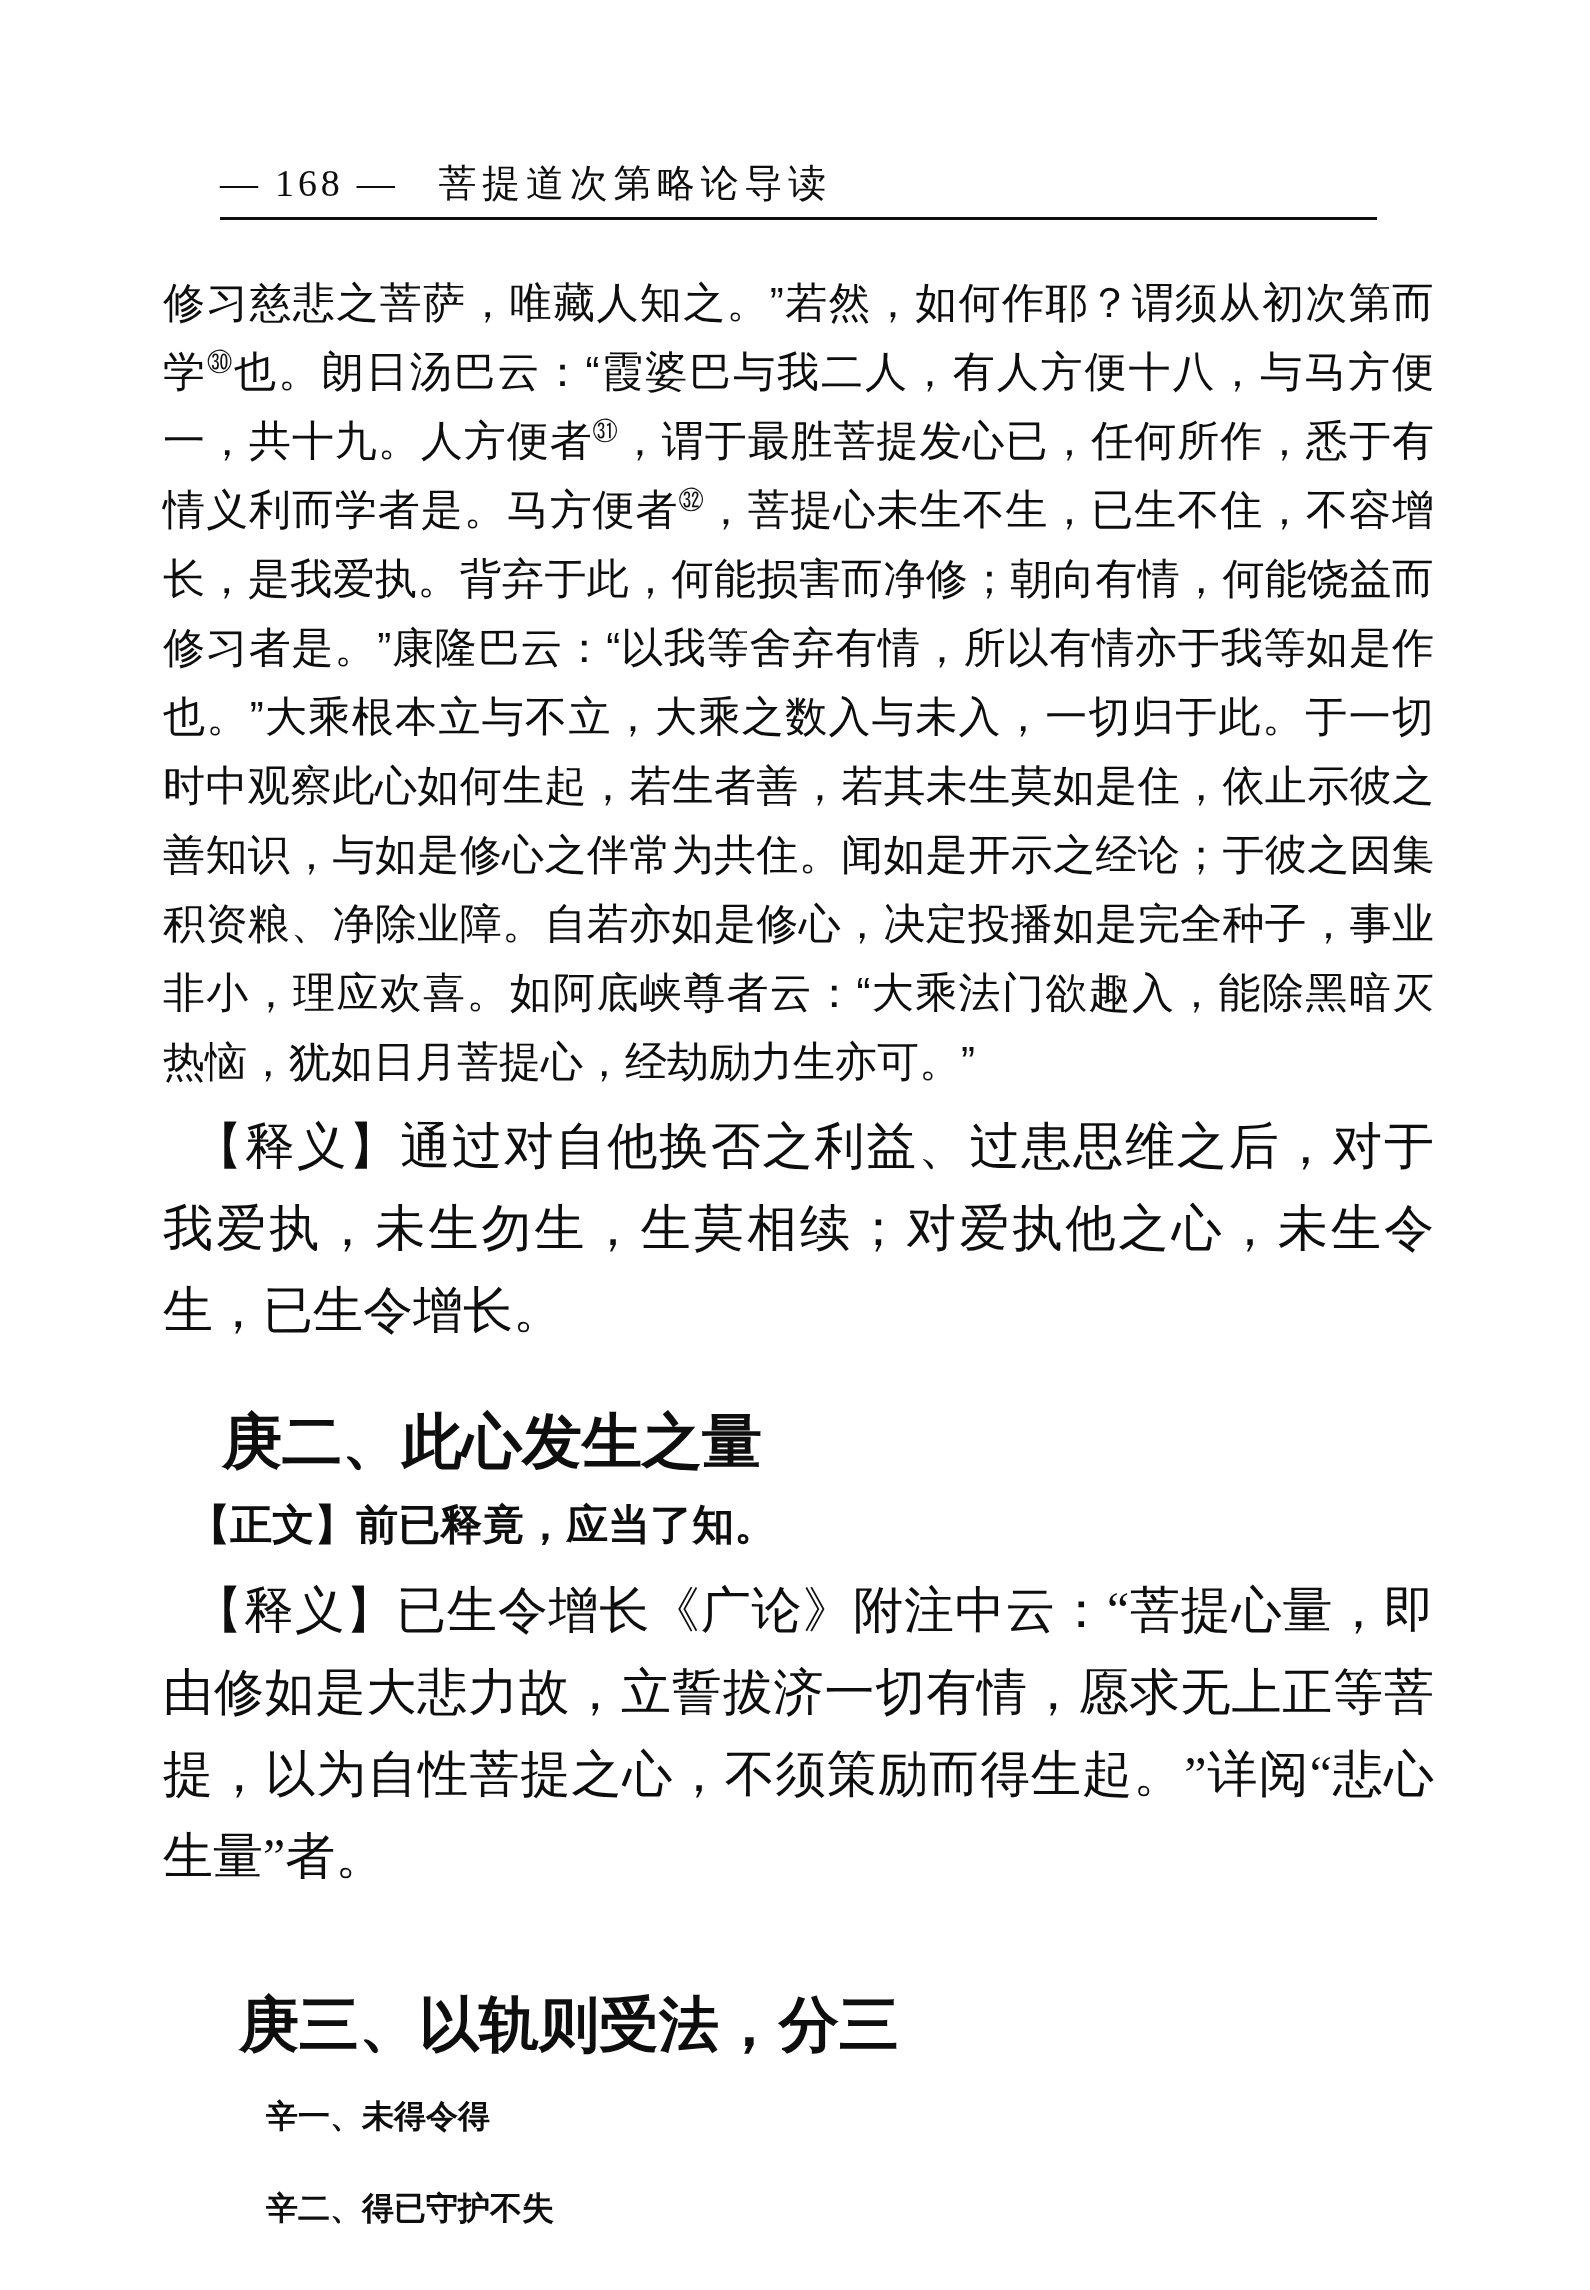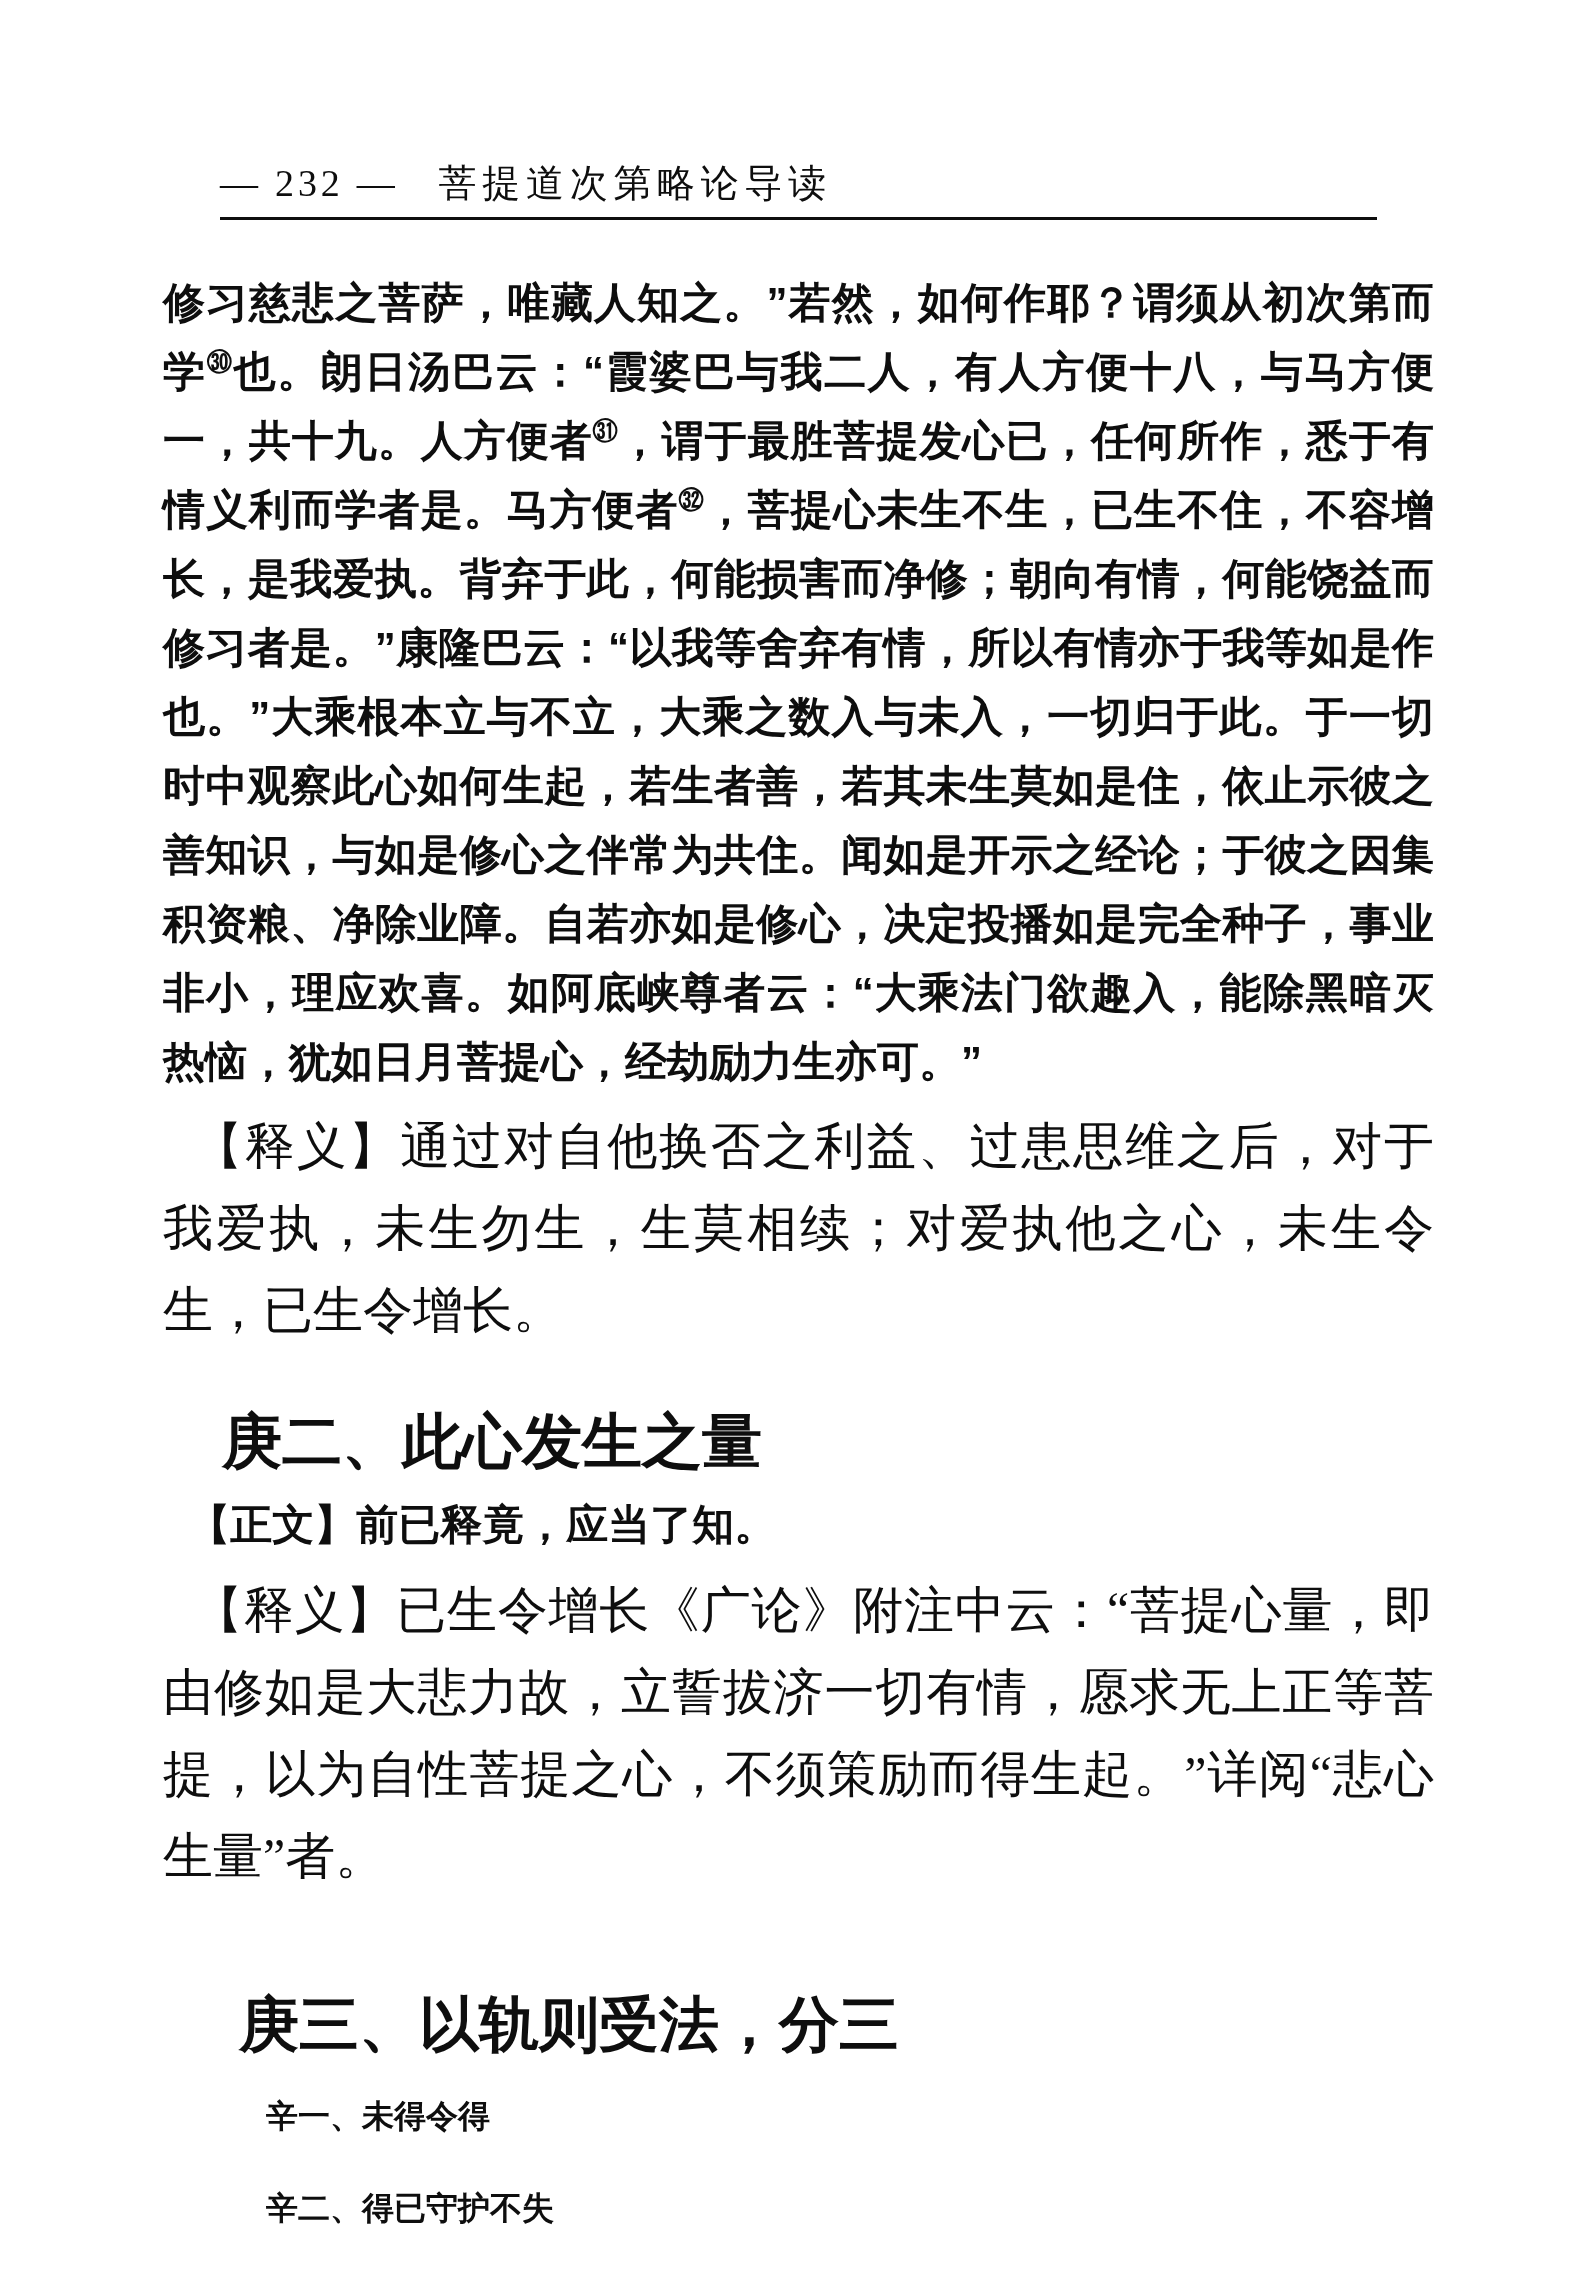--- a/index.html
+++ b/index.html
@@ -34,21 +34,21 @@
   }
   .book-title {
     margin-left: 40px;
     letter-spacing: 5.7px;
     font-weight: 400;
     text-align: right;
   }
   
   .para-hei {
     font-family: "Liberation Sans", "DejaVu Sans", sans-serif;
-    font-weight: 700;
+    font-weight: 400;
     font-size: 42px;
     line-height: 69px;
     text-align: justify;
     text-justify: inter-ideograph;
     margin: 0;
   }
   .first-para {
     margin-top: 48px;
   }
   
@@ -88,21 +88,21 @@
     vertical-align: super;
   }
 </style>
 </head>
 <body>
 
 <div class="page">
   <div class="content">
 
     <div class="page-header">
-      <span class="page-num">— 232 —</span><span class="book-title">菩提道次第略论导读</span>
+      <span class="page-num">— 168 —</span><span class="book-title">菩提道次第略论导读</span>
     </div>
 
     <p class="para-hei first-para noterefs">修习慈悲之菩萨，唯藏人知之。”若然，如何作耶？谓须从初次第而学<sup class="note-ref">㉚</sup>也。朗日汤巴云：“霞婆巴与我二人，有人方便十八，与马方便一，共十九。人方便者<sup class="note-ref">㉛</sup>，谓于最胜菩提发心已，任何所作，悉于有情义利而学者是。马方便者<sup class="note-ref">㉜</sup>，菩提心未生不生，已生不住，不容增长，是我爱执。背弃于此，何能损害而净修；朝向有情，何能饶益而修习者是。”康隆巴云：“以我等舍弃有情，所以有情亦于我等如是作也。”大乘根本立与不立，大乘之数入与未入，一切归于此。于一切时中观察此心如何生起，若生者善，若其未生莫如是住，依止示彼之善知识，与如是修心之伴常为共住。闻如是开示之经论；于彼之因集积资粮、净除业障。自若亦如是修心，决定投播如是完全种子，事业非小，理应欢喜。如阿底峡尊者云：“大乘法门欲趣入，能除黑暗灭热恼，犹如日月菩提心，经劫励力生亦可。”</p>
 
     <p class="para-song">【释义】通过对自他换否之利益、过患思维之后，对于我爱执，未生勿生，生莫相续；对爱执他之心，未生令生，已生令增长。</p>
 
     <h3 class="heading heading-geng2">庚二、此心发生之量</h3>
 
     <p class="zhengwen">【正文】前已释竟，应当了知。</p>
 

